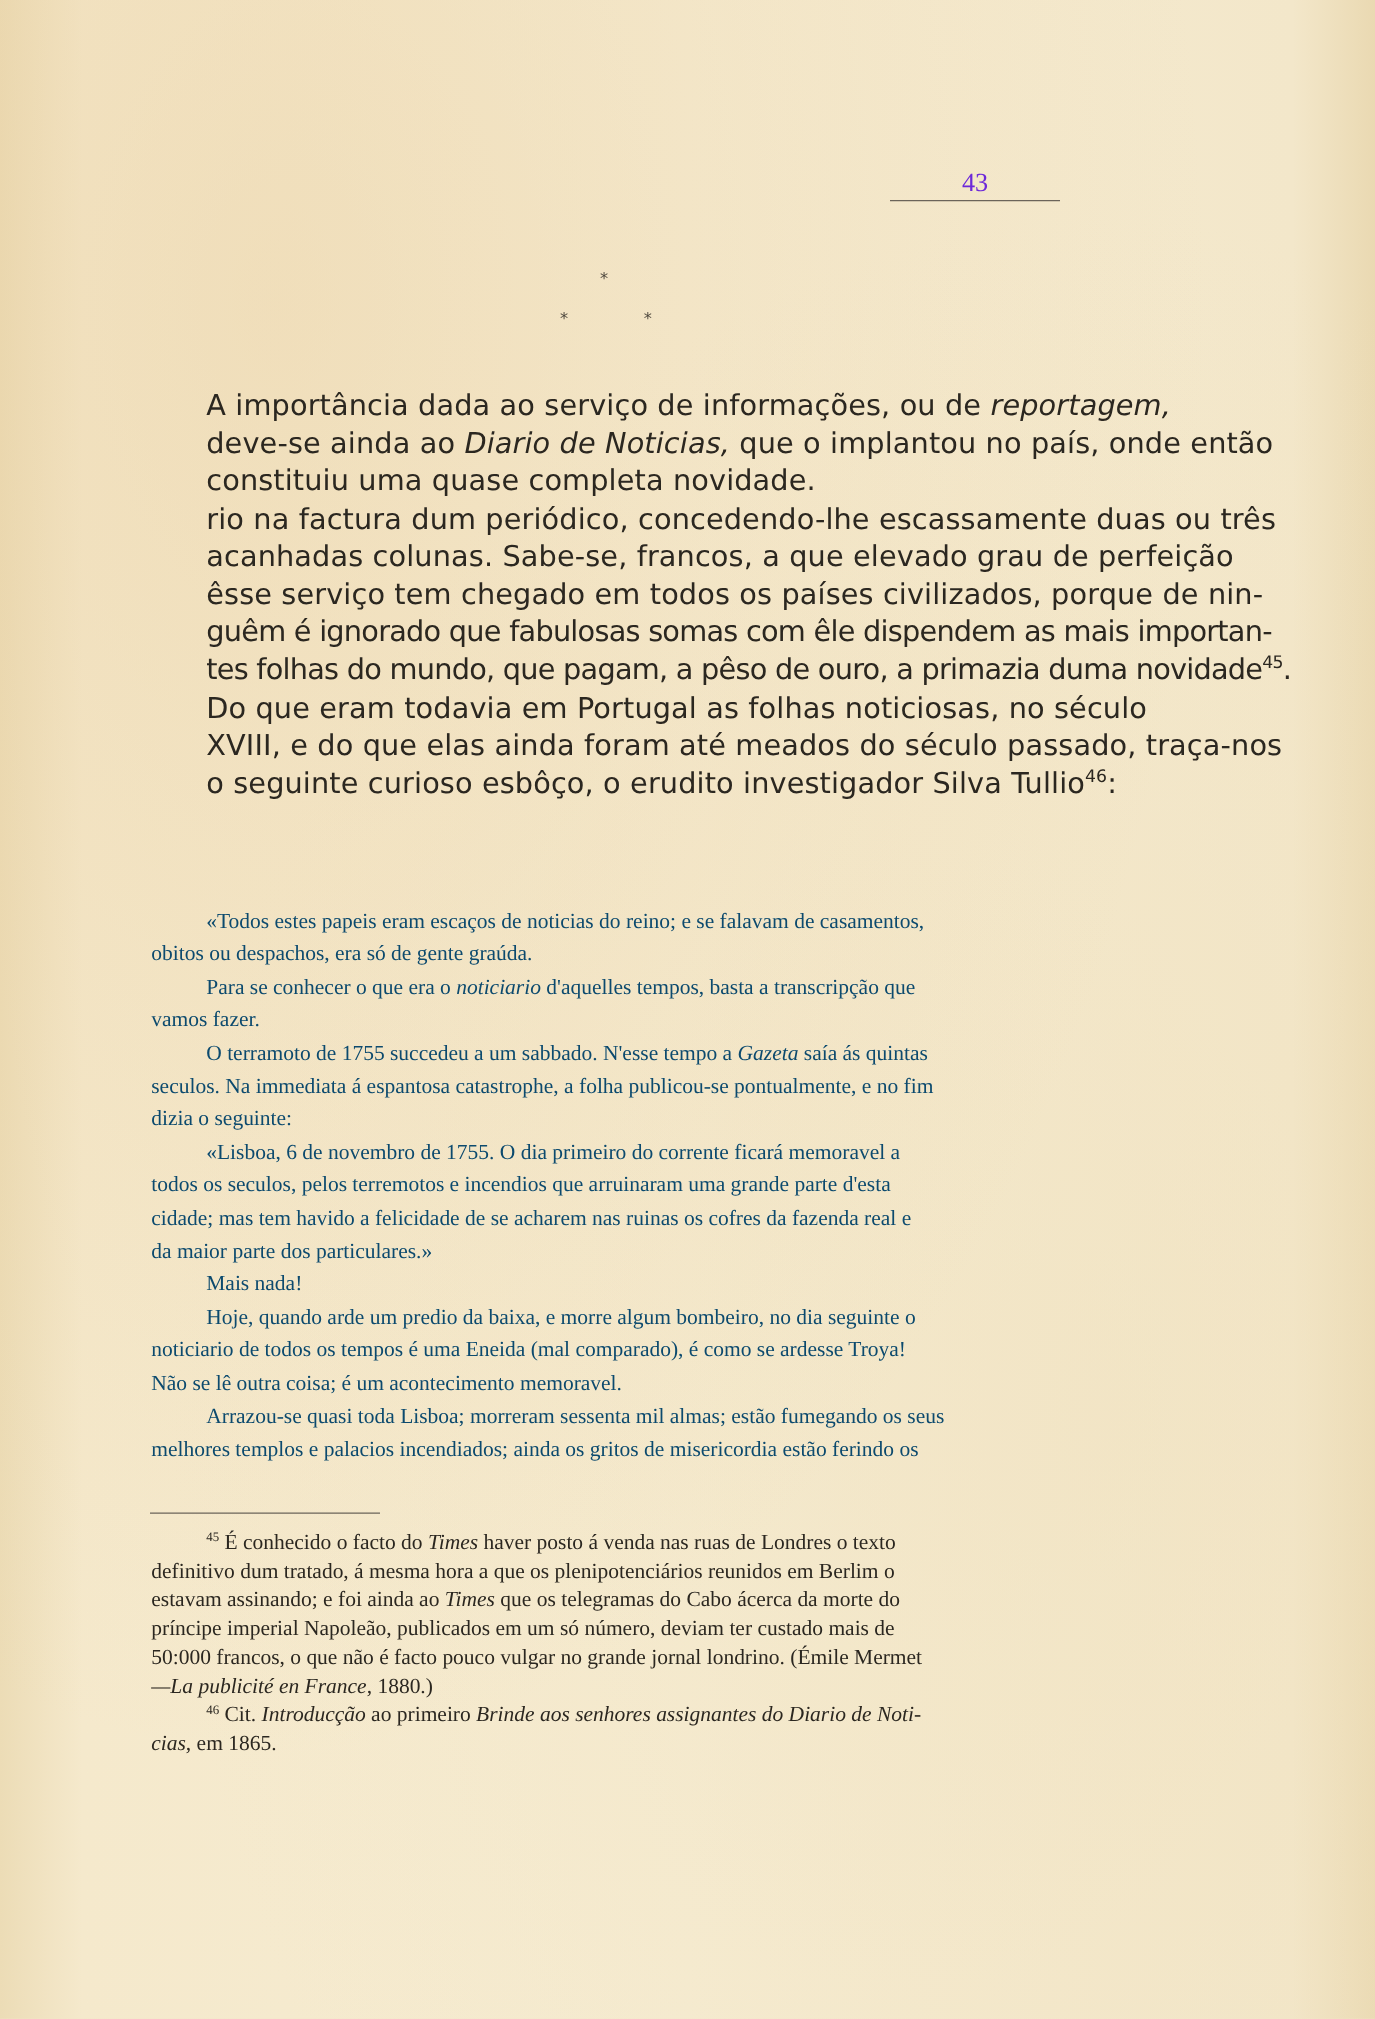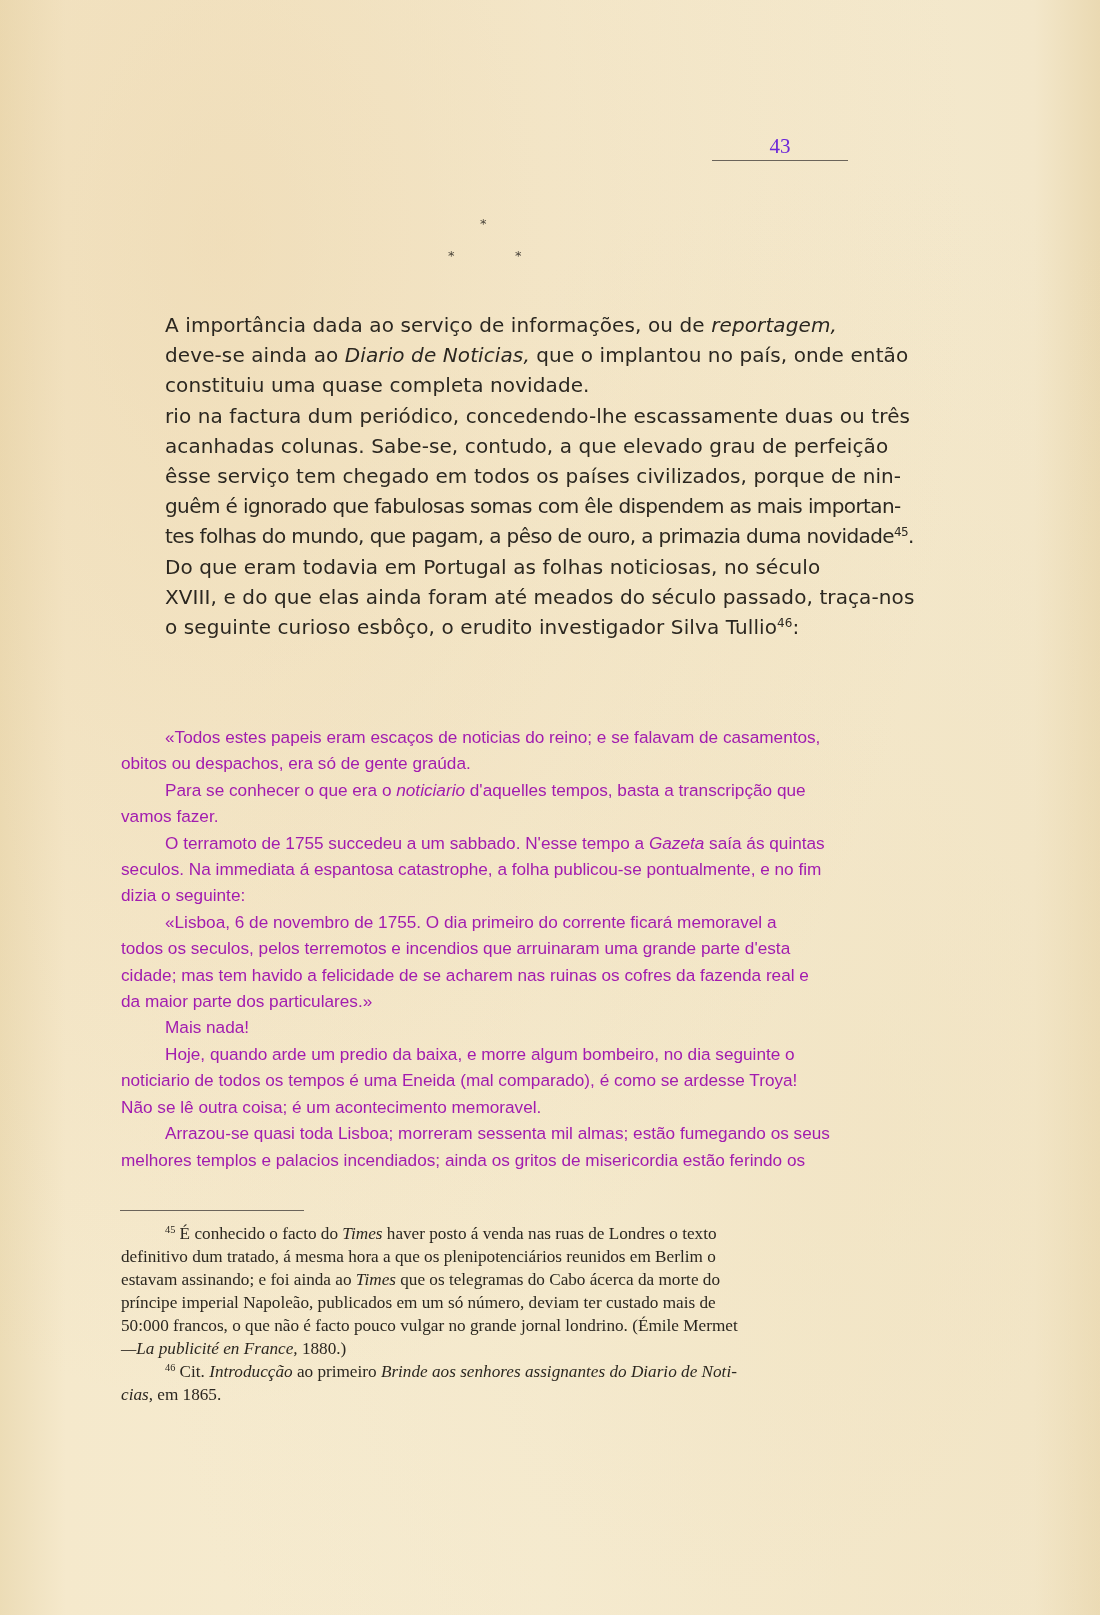--- a/index.html
+++ b/index.html
@@ -13,27 +13,27 @@
       color: #2a2620;
     }
     .page-num {
       position: absolute; left: 712px; top: 134px; width: 136px; text-align: center;
       font-family: "Liberation Serif", serif; font-size: 21px; color: #6d28d9;
     }
     .page-rule { position: absolute; left: 712px; top: 160px; width: 136px; height: 1px; background: #6b645a; }
     .star { position: absolute; font-family: "DejaVu Sans", sans-serif; font-size: 13px; color: #4a443a; }
     .main {
       position: absolute; left: 165px; top: 310px; width: 680px;
-      font-family: "DejaVu Sans", sans-serif; font-size: 20px; line-height: 30.2px;
+      font-family: "DejaVu Sans", sans-serif; font-size: 23px; line-height: 30.2px;
       text-align: justify; color: #2b2720; letter-spacing: 0.1px;
     }
     .quote {
       position: absolute; left: 165px; top: 724px; width: 680px;
-      font-family: Liberation Sans, sans-serif; font-size: 17.2px; line-height: 26.4px;
-      color: #a21caf;
+      font-family: Liberation Serif, serif; font-size: 17.2px; line-height: 26.4px;
+      color: #0c4a6e;
     }
     .foot-rule { position: absolute; left: 120px; top: 1210px; width: 184px; height: 1px; background: #6b645a; }
     .foot {
       position: absolute; left: 165px; top: 1222px; width: 680px;
       font-family: "Liberation Serif", serif; font-size: 17.2px; line-height: 23px;
       color: #2b2720;
     }
     i, em { font-style: italic; }
     sup { font-size: 60%; vertical-align: 0.6em; line-height: 0; }
     .j { display: flex; justify-content: space-between; white-space: nowrap; }
@@ -56,21 +56,21 @@
         <span><span>A importância dada ao serviço de informações, ou de</span> <i>reportagem,</i></span>
       </span>
     </div>
     <div class="j">
       <span><span>deve-se ainda ao</span> <i>Diario de Noticias,</i> <span>que o implantou no país, onde então</span></span>
     </div>
     <div class="jl">constituiu uma quase completa novidade.</div>
   </div>
   <div>
     <div class="jl">rio na factura dum periódico, concedendo-lhe escassamente duas ou três</div>
-    <div class="jl">acanhadas colunas. Sabe-se, contudo, a que elevado grau de perfeição</div>
+    <div class="jl">acanhadas colunas. Sabe-se, francos, a que elevado grau de perfeição</div>
     <div class="jl">êsse serviço tem chegado em todos os países civilizados, porque de nin-</div>
     <div class="jl" style="letter-spacing:-0.6px;">guêm é ignorado que fabulosas somas com êle dispendem as mais importan-</div>
     <div class="jl" style="letter-spacing:-0.6px;"><span>tes folhas do mundo, que pagam, a pêso de ouro, a primazia duma novidade</span><sup>45</sup><span>.</span></div>
   </div>
   <div>
     <div class="jl" style="padding-left:0;">Do que eram todavia em Portugal as folhas noticiosas, no século</div>
     <div class="jl">XVIII, e do que elas ainda foram até meados do século passado, traça-nos</div>
     <div class="jl"><span>o seguinte curioso esbôço, o erudito investigador Silva Tullio</span><sup>46</sup><span>:</span></div>
   </div>
 </div>

